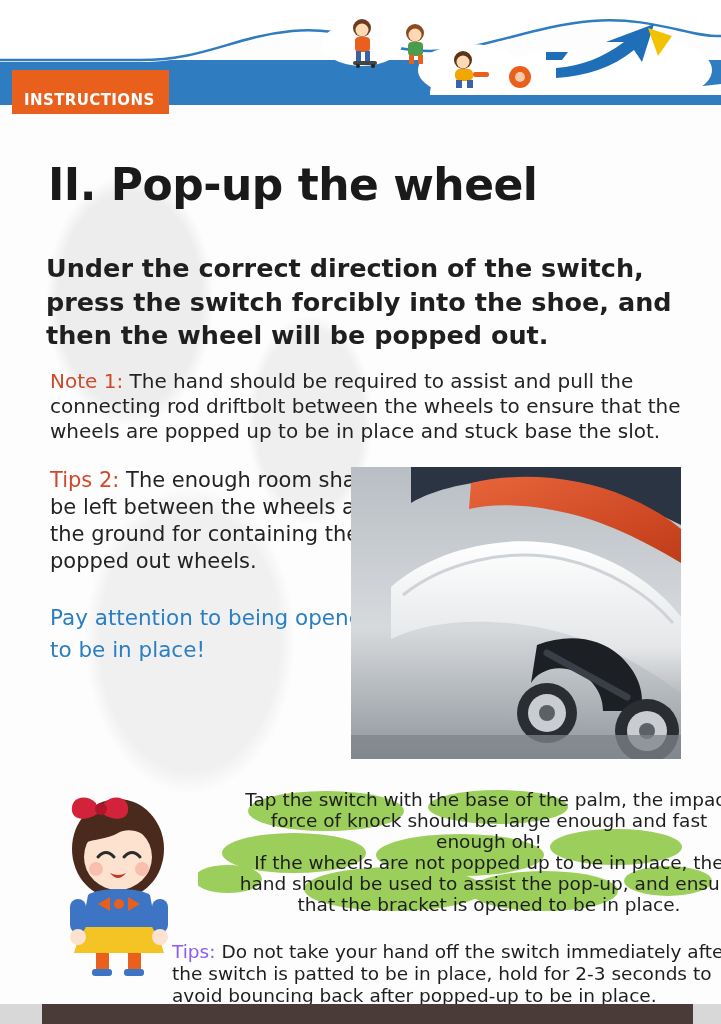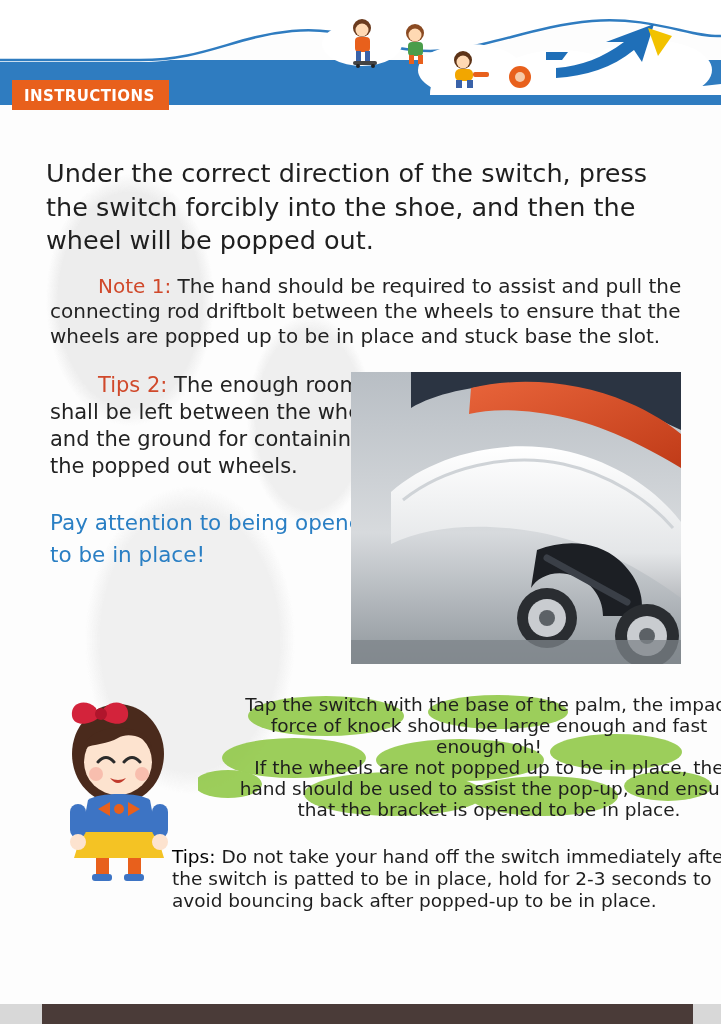--- a/index.html
+++ b/index.html
@@ -54,23 +54,23 @@
   .header-wave {
     position: absolute;
     left: 0;
     top: 0;
     width: 721px;
     height: 95px;
   }
   .instructions-tab {
     position: absolute;
     left: 12px;
-    top: 80px;
+    top: 70px;
     height: 28px;
-    padding: 2px 14px 0 12px;
+    padding: 16px 14px 0 12px;
     background: #e8601c;
     color: #ffffff;
     font-size: 15px;
     font-weight: bold;
     letter-spacing: .4px;
     line-height: 28px;
     z-index: 5;
   }
   .arrow-icon {
     position: absolute;
@@ -91,35 +91,34 @@
   .title {
     margin: 44px 0 0 22px;
     font-size: 44px;
     font-weight: bold;
     color: #1a1a1a;
     letter-spacing: -.5px;
   }
   .lead {
     margin: 42px 0 0 20px;
     font-size: 25.5px;
-    font-weight: normal;
+    font-weight: bold;
     color: #1f1f1f;
     line-height: 1.32;
     max-width: 660px;
   }
   .note-block {
     margin: 16px 0 0 24px;
     font-size: 20px;
     color: #232323;
     line-height: 1.26;
     max-width: 650px;
   }
   .note-label {
     color: #d0492b;
-    margin-left: 48px;
   }
   .note2-wrap {
     position: relative;
     margin-top: 22px;
     min-height: 300px;
   }
   .note2-block {
     width: 350px;
     margin-left: 24px;
     font-size: 21px;
@@ -177,21 +176,21 @@
   }
   .tips-text {
     position: absolute;
     left: 146px;
     top: 140px;
     width: 560px;
     font-size: 18.5px;
     color: #1e1e1e;
     line-height: 1.2;
   }
-  .tips-label { color: #000000; }
+  .tips-label { color: #8b5cf6; }
 
   .footer-bar {
     position: absolute;
     left: 0;
     bottom: 0;
     width: 721px;
     height: 20px;
     background: #4a3b38;
   }
   .footer-bar .cap {
@@ -265,20 +264,21 @@
       <path d="M10,46 C36,44 56,36 78,20 L60,20 L108,2 L96,40 L88,28 C66,46 40,54 10,56 Z" fill="#1f6fb8"></path>
       <path d="M102,6 L126,14 L112,34 Z" fill="#f2c200"></path>
       <path d="M0,30 L22,30 L16,38 L0,38 Z" fill="#1f6fb8"></path>
     </svg>
 
     <div class="instructions-tab">INSTRUCTIONS</div>
   </div>
 
   <div class="content">
 
+    <h1 class="title">II. Pop-up the wheel</h1>
 
     <p class="lead">Under the correct direction of the switch, press the switch forcibly into the shoe, and then the wheel will be popped out.</p>
 
     <p class="note-block">
       <span class="note-label">Note 1:</span><span> The hand should be required to assist and pull the connecting rod driftbolt between the wheels to ensure that the wheels are popped up to be in place and stuck base the slot.</span>
     </p>
 
     <div class="note2-wrap">
 
       <div class="photo">

